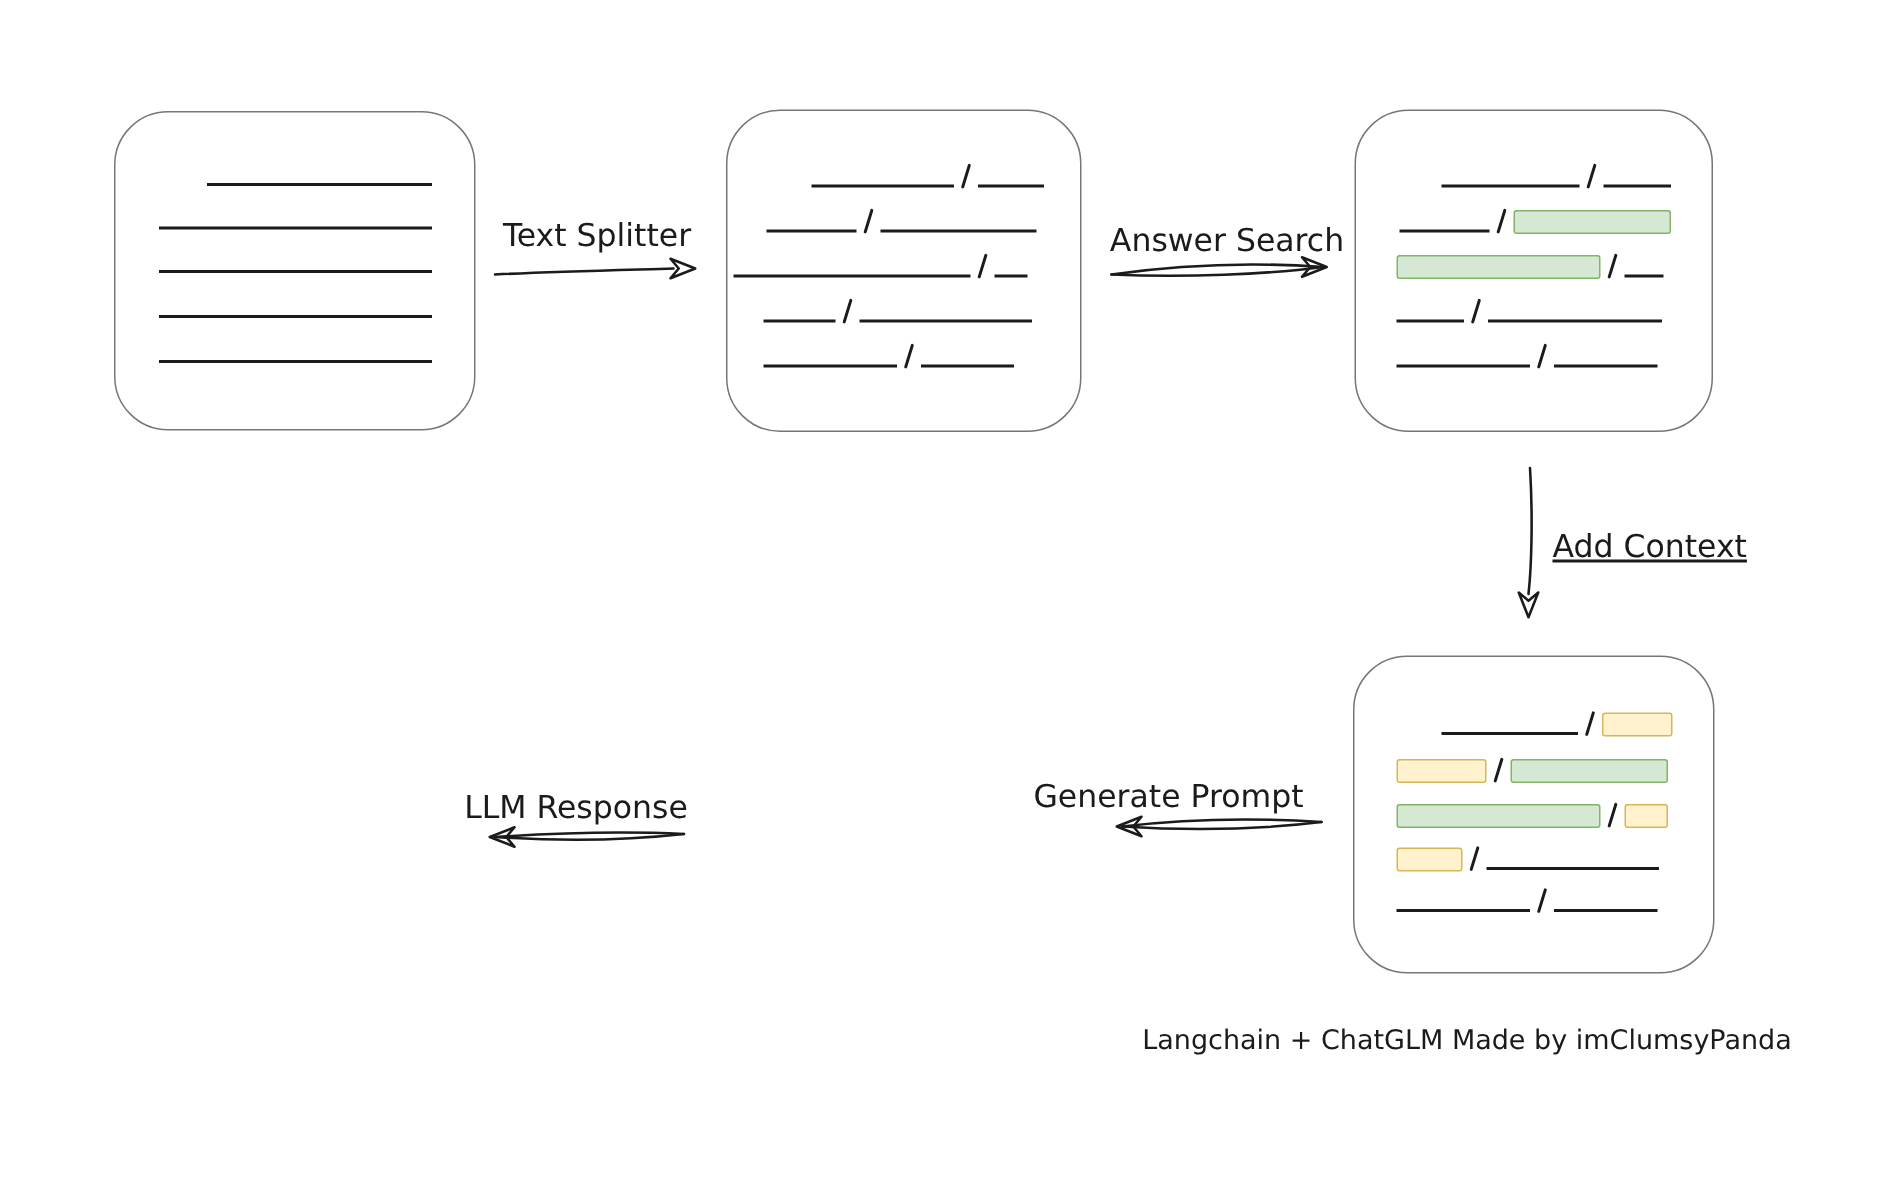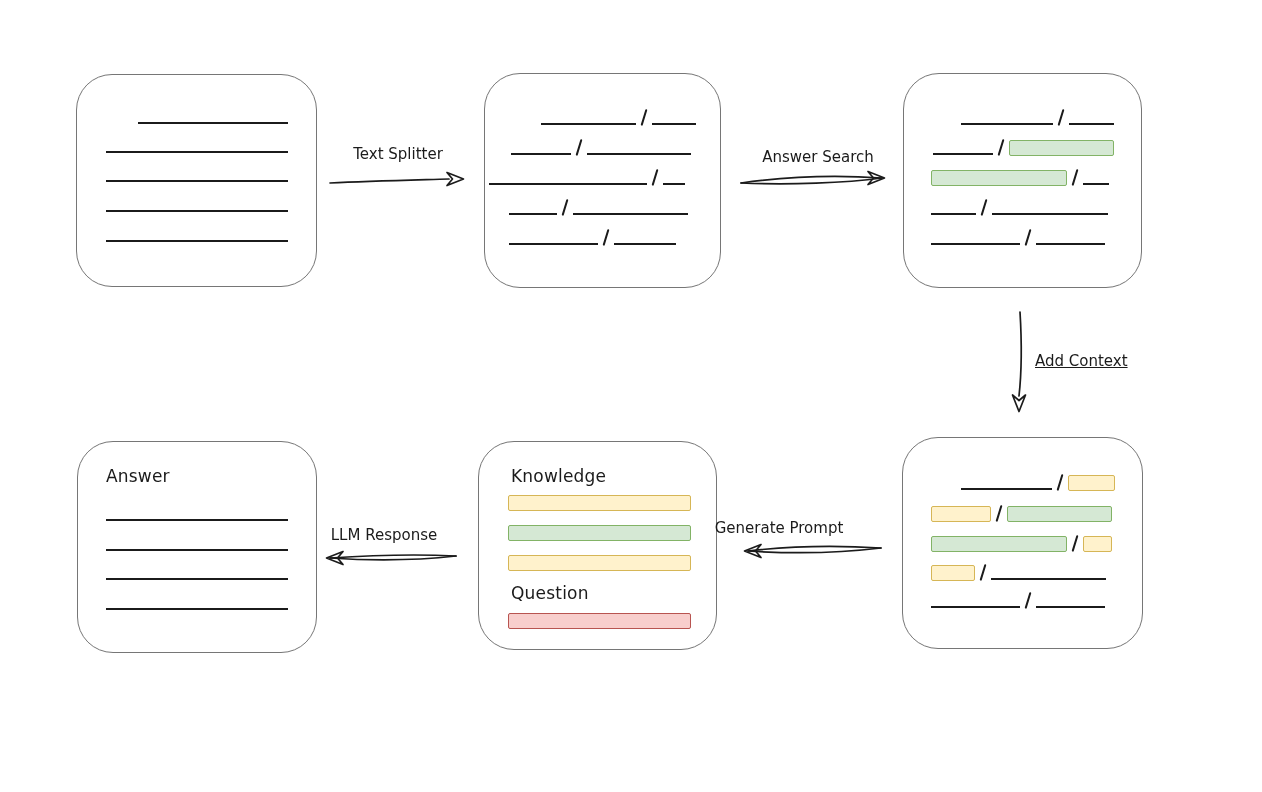--- a/index.html
+++ b/index.html
@@ -47,21 +47,21 @@
     height:14px;border-radius:2px;box-sizing:content-box;
   }
   .bar{
     position:absolute;height:14px;border-radius:2px;
   }
   .c-green{background:var(--green-fill,#d5e8d4);border:1.6px solid var(--green-border,#82b366);}
   .c-yellow{background:var(--yellow-fill,#fff2cc);border:1.6px solid var(--yellow-border,#d6b656);}
   .c-red{background:var(--red-fill,#f8cecc);border:1.6px solid var(--red-border,#b85450);}
   .arrow-label{
     position:absolute;
-    font-size:15px;
+    font-size:21px;
     white-space:nowrap;
     transform:translateX(-50%);
     color:var(--ink,#1b1b1b);
     text-align:right;
   }
   .arrow-label.left-anchor{transform:none;text-decoration:underline;}
   .caption{
     position:absolute;
     left:978px;top:683px;
     transform:translateX(-50%);
@@ -188,41 +188,27 @@
         <div class="seg-slash"></div>
         <div class="seg-line" style="width: 115px;"></div>
       </div>
       <div class="row" style="left: 28px; top: 153px;">
         <div class="seg-line" style="width: 89px;"></div>
         <div class="seg-slash"></div>
         <div class="seg-line" style="width: 69px;"></div>
       </div>
     </div>
 
-  <div class="dbox" style="left:478px;top:441px;width:239px;height:209px">
-      <div class="box-title" style="left: 32px; top: 24px;">Knowledge</div>
-      <div class="box-title" style="left: 32px; top: 141px;">Question</div>
-      <div class="bar c-yellow" style="left: 29px; top: 53px; width: 181px;"></div>
-      <div class="bar c-green" style="left: 29px; top: 83px; width: 181px;"></div>
-      <div class="bar c-yellow" style="left: 29px; top: 113px; width: 181px;"></div>
-      <div class="bar c-red" style="left: 29px; top: 171px; width: 181px;"></div>
-    </div>
-
-  <div class="dbox" style="left:77px;top:441px;width:240px;height:212px">
-      <div class="box-title" style="left: 28px; top: 24px;">Answer</div>
-      <div class="redline" style="left: 28px; top: 77px; width: 182px;"></div>
-      <div class="redline" style="left: 28px; top: 107px; width: 182px;"></div>
-      <div class="redline" style="left: 28px; top: 136px; width: 182px;"></div>
-      <div class="redline" style="left: 28px; top: 166px; width: 182px;"></div>
-    </div>
+
 
   <div class="arrow-label" style="left:398px;top:145px">Text Splitter</div>
 
   <div class="arrow-label" style="left:818px;top:148px">Answer Search</div>
 
   <div class="arrow-label left-anchor" style="left:1035px;top:352px">Add Context</div>
 
   <div class="arrow-label" style="left:779px;top:519px">Generate Prompt</div>
 
   <div class="arrow-label" style="left:384px;top:526px">LLM Response</div>
 
+  <div class="caption">Langchain + ChatGLM Made by imClumsyPanda</div>
 
 </div>
 
 </body></html>

